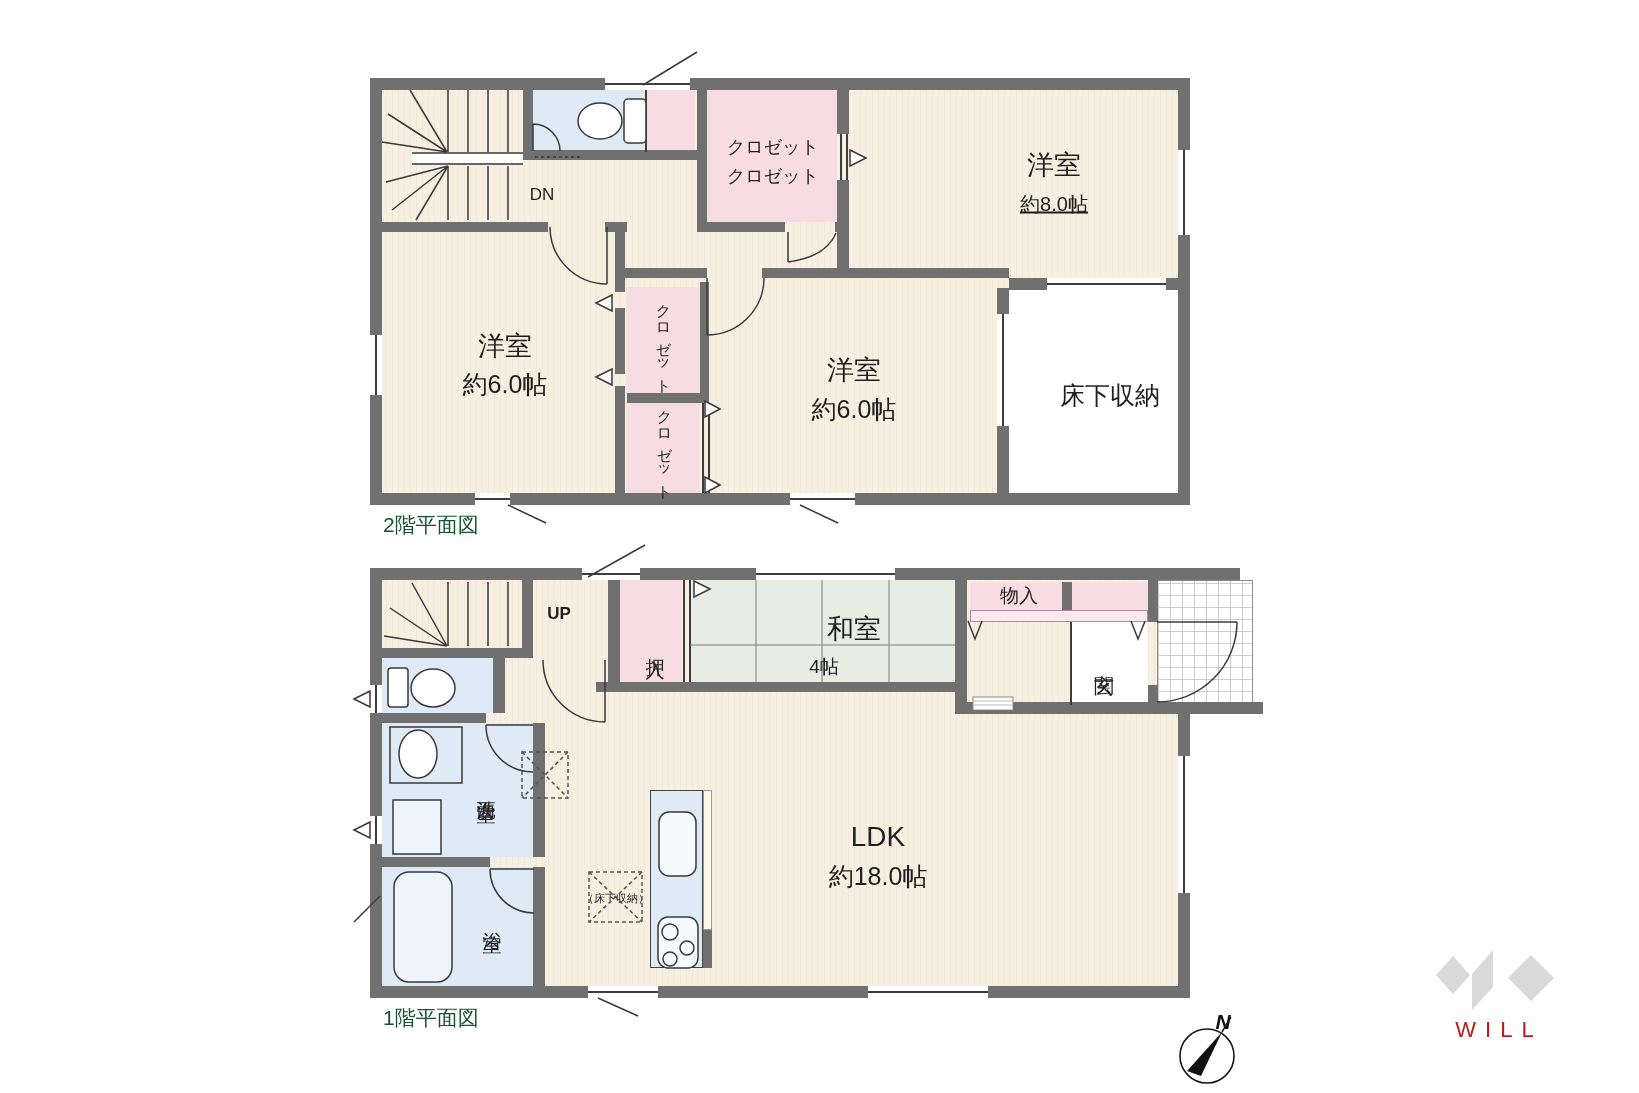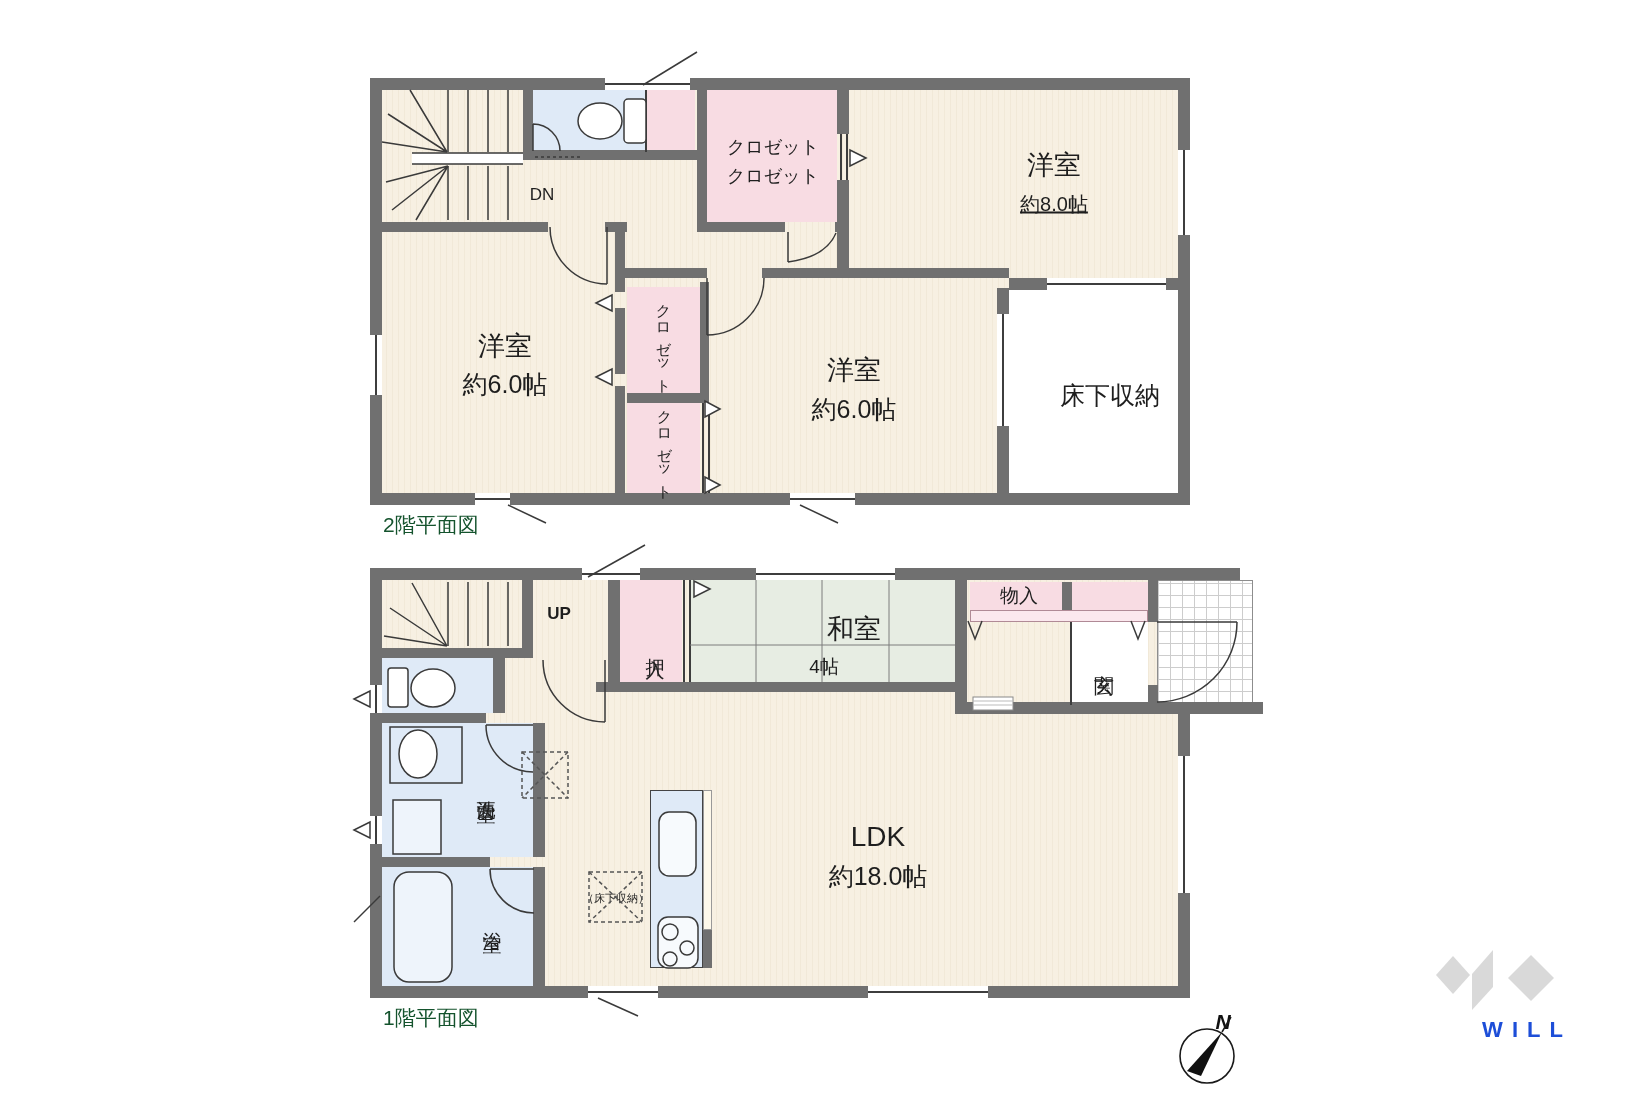--- a/index.html
+++ b/index.html
@@ -19,22 +19,22 @@
   .winh{position:absolute;background:#fff;}
   .winh::before{content:"";position:absolute;left:0;right:0;top:45%;height:2px;background:#3d3d3d;}
   .winv{position:absolute;background:#fff;}
   .winv::before{content:"";position:absolute;top:0;bottom:0;left:45%;width:2px;background:#3d3d3d;}
   .lab{position:absolute;transform:translate(-50%,-50%);color:#1e1e1e;white-space:nowrap;text-align:center;}
   .vlab{position:absolute;transform:translate(-50%,-50%);color:#1e1e1e;
         writing-mode:vertical-rl;text-orientation:upright;letter-spacing:2px;}
   .cap{position:absolute;color:#14532d;font-size:21px;}
   .tline{position:absolute;background:#3d3d3d;}
   svg.overlay{position:absolute;left:0;top:0;pointer-events:none;}
-  #will-text{position:absolute;transform:translate(-50%,-50%);color:#1d4ed8;font-weight:bold;
-             font-size:22px;letter-spacing:9px;margin-left:28px;}
+  #will-text{position:absolute;transform:translate(-50%,-50%);color:#b91c1c;font-weight:normal;
+             font-size:22px;letter-spacing:9px;}
   #north-label{position:absolute;transform:translate(-50%,-50%);color:#111;font-size:21px;
                font-style:italic;font-weight:bold;}
 </style>
 </head>
 <body>
 
 <div id="canvas">
 
   <div class="cream" style="left:380px;top:88px;width:800px;height:407px;"></div>
   <div class="blue" style="left:533px;top:90px;width:112px;height:62px;"></div>

